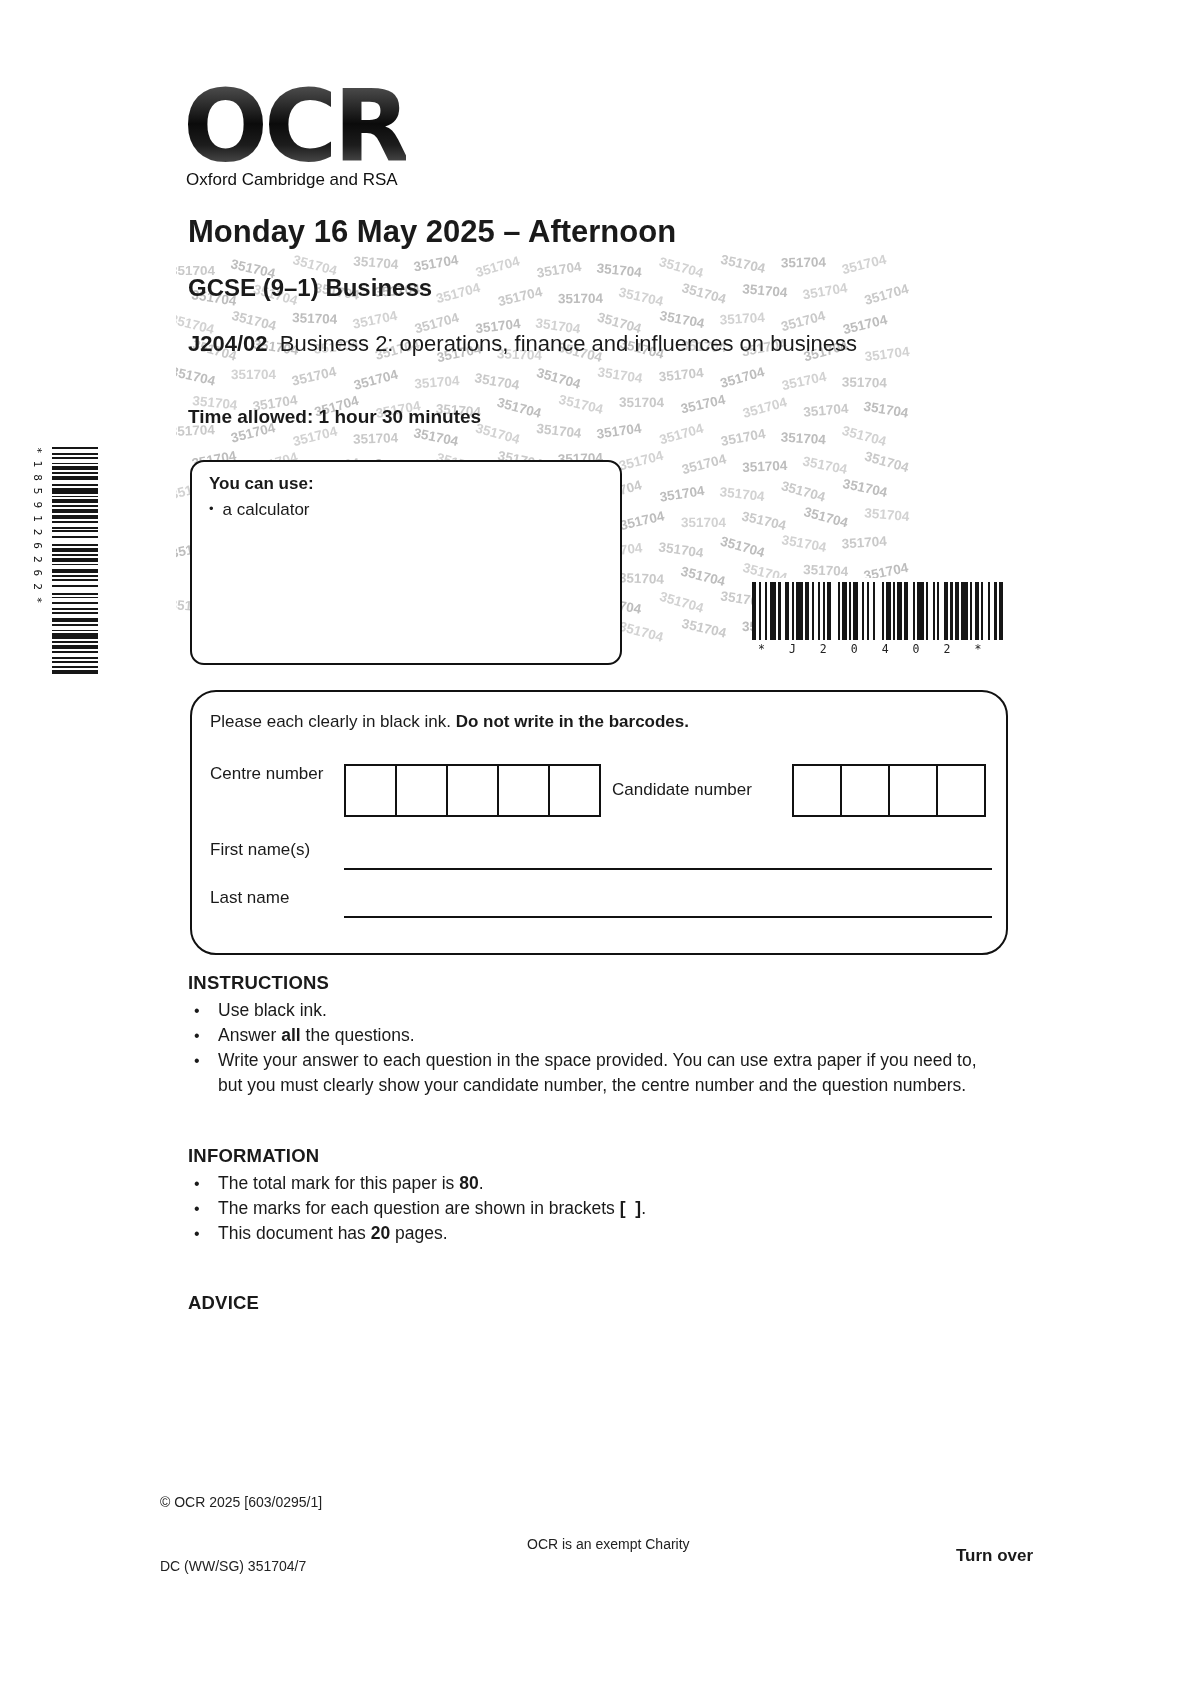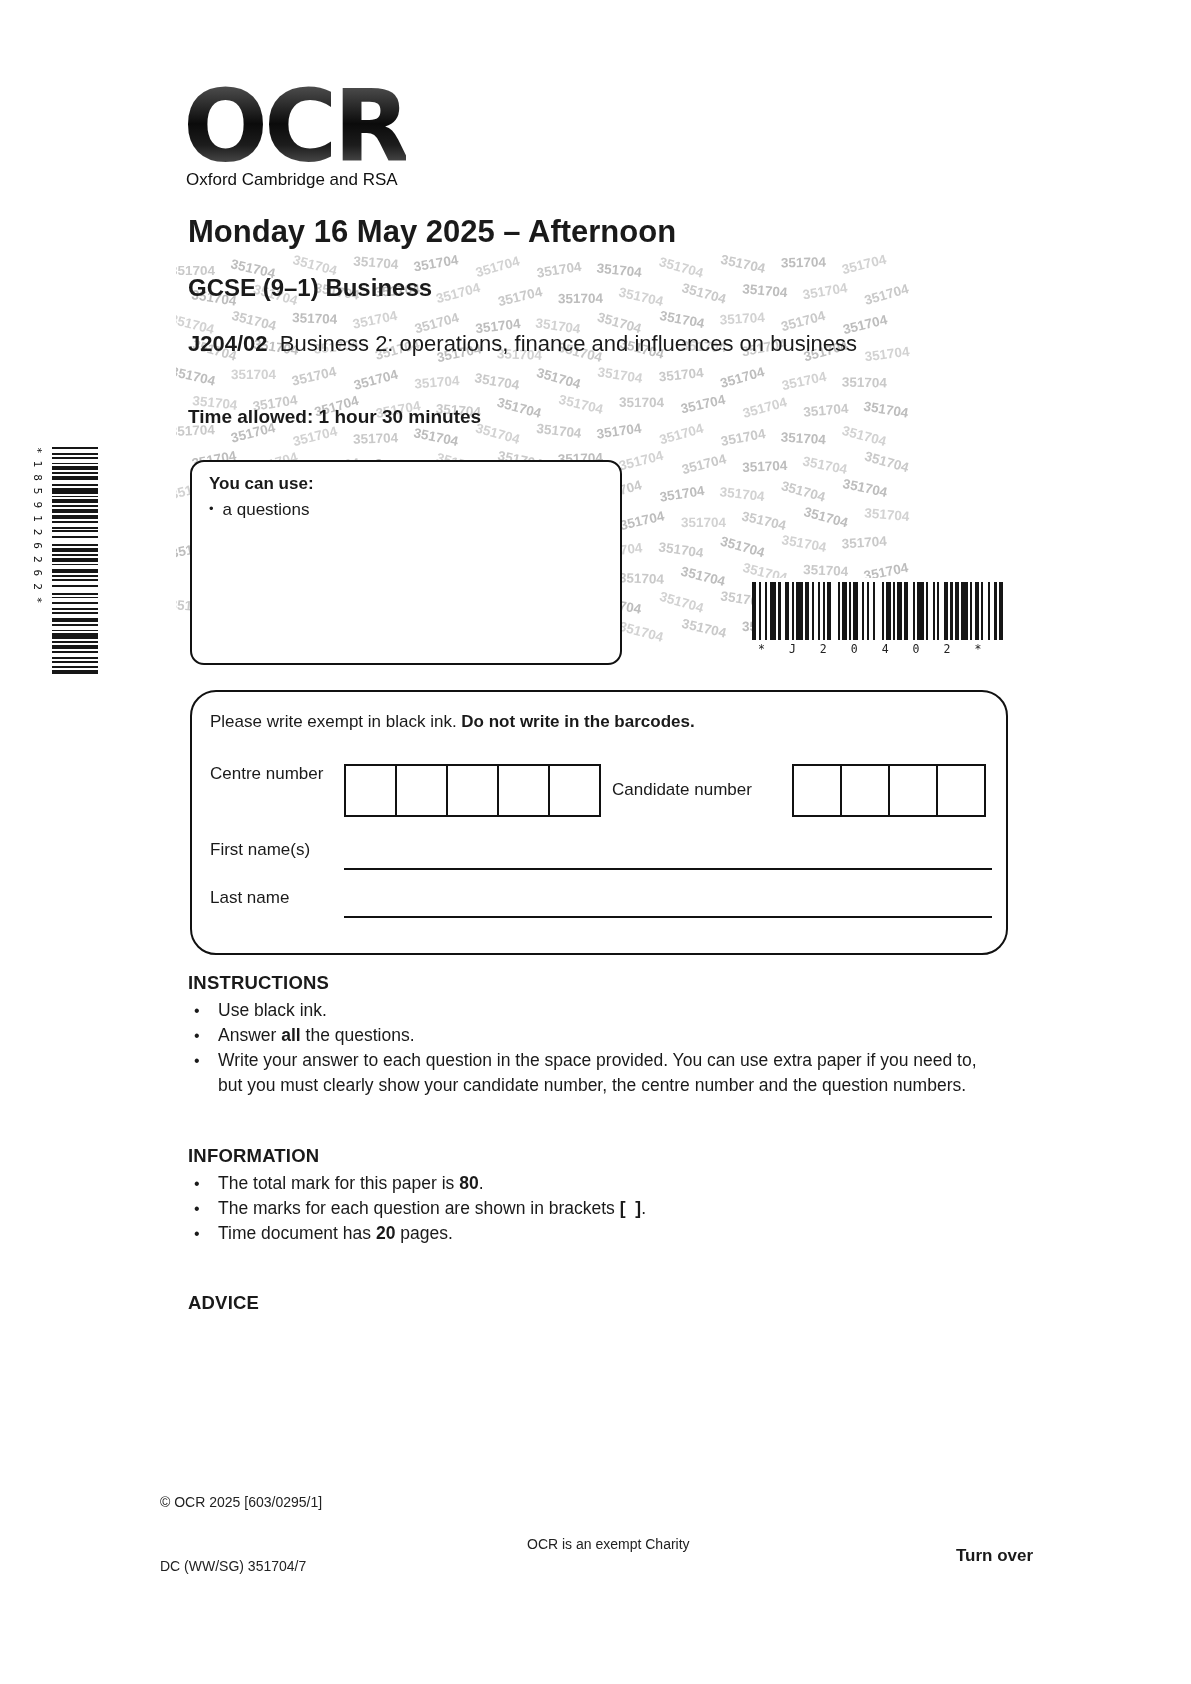--- a/index.html
+++ b/index.html
@@ -443,25 +443,25 @@
         <div style="flex: 0 0 auto; width: 4.42105px; height: 100%; background: rgb(255, 255, 255);"></div>
         <div style="flex: 0 0 auto; width: 2.21053px; height: 100%; background: rgb(22, 22, 22);"></div>
         <div style="flex: 0 0 auto; width: 2.21053px; height: 100%; background: rgb(255, 255, 255);"></div>
         <div style="flex: 0 0 auto; width: 4.42105px; height: 100%; background: rgb(22, 22, 22);"></div>
       </div>
     <div class="bc-right-label">*J20402*</div>
   </div>
 
   <div class="use-box abs">
     <div class="use-heading">You can use:</div>
-    <div class="use-item"><span class="blt">•</span><span>a questions</span></div>
+    <div class="use-item"><span class="blt">•</span><span>a calculator</span></div>
   </div>
 
   <div class="details-box abs">
-    <div class="notice"><span>Please write exempt in black ink. </span><span class="seg-b">Do not write in the barcodes.</span></div>
+    <div class="notice"><span>Please each clearly in black ink. </span><span class="seg-b">Do not write in the barcodes.</span></div>
 
     <div class="field-label" style="left:18px;top:72px;">Centre number</div>
     <div class="cells" style="left:152px;top:72px;">
       <div class="cell"></div>
       <div class="cell"></div>
       <div class="cell"></div>
       <div class="cell"></div>
       <div class="cell"></div>
     </div>
 
@@ -484,21 +484,21 @@
   <ul class="bullets abs" style="left:188px;top:998px;">
     <li><span>Use black ink.</span></li>
     <li><span>Answer </span><span class="seg-b">all</span><span> the questions.</span></li>
     <li><span>Write your answer to each question in the space provided. You can use extra paper if you need to, but you must clearly show your candidate number, the centre number and the question numbers.</span></li>
   </ul>
 
   <div class="section-heading abs" style="left:188px;top:1145px;">INFORMATION</div>
   <ul class="bullets abs" style="left:188px;top:1171px;">
     <li><span>The total mark for this paper is </span><span class="seg-b">80</span><span>.</span></li>
     <li><span>The marks for each question are shown in brackets </span><span class="seg-b">[  ]</span><span>.</span></li>
-    <li><span>Time document has </span><span class="seg-b">20</span><span> pages.</span></li>
+    <li><span>This document has </span><span class="seg-b">20</span><span> pages.</span></li>
   </ul>
 
   <div class="section-heading abs" style="left:188px;top:1292px;">ADVICE</div>
 
   <div class="foot abs" style="left:160px;top:1494px;">© OCR 2025  [603/0295/1]</div>
   <div class="foot abs" style="left:160px;top:1558px;">DC (WW/SG) 351704/7</div>
   <div class="foot abs" style="left:527px;top:1536px;">OCR is an exempt Charity</div>
   <div class="turn-over abs" style="left:956px;top:1546px;">Turn over</div>
 
 </div>

